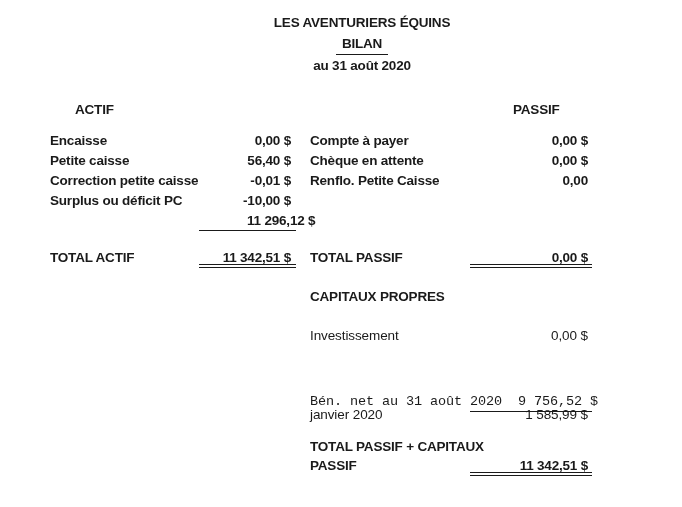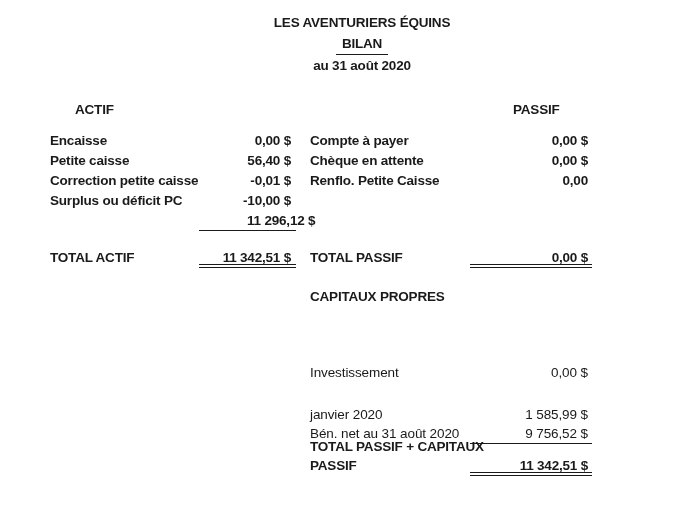--- a/index.html
+++ b/index.html
@@ -72,32 +72,32 @@
     <span class="label">Renflo. Petite Caisse</span>
     <span class="value">0,00</span>
   </div>
   <div class="row right-row uu" style="top:248px;">
     <span class="label">TOTAL PASSIF</span>
     <span class="value">0,00 $</span>
   </div>
 
   <div class="hdr" style="left:310px;top:287px;">CAPITAUX PROPRES</div>
 
-  <div class="row right-row regular" style="top:326px;margin-top:37px;">
+  <div class="row right-row regular" style="top:326px;">
     <span class="label">Investissement</span>
     <span class="value">0,00 $</span>
   </div>
   <div class="row right-row regular" style="top:346px;">
     <span class="value"></span>
   </div>
   <div class="row right-row regular" style="top:365px;margin-top:40px;">
     <span class="label">janvier 2020</span>
     <span class="value">1 585,99 $</span>
   </div>
-  <div class="row right-row regular u" style="top:424px;">
+  <div class="row right-row regular u" style="top:392px;font-family:Liberation Mono, monospace;">
     <span class="label">Bén. net au 31 août 2020</span>
     <span class="value">9 756,52 $</span>
   </div>
 
   <div class="row right-row" style="top:437px;">
     <span class="label">TOTAL PASSIF + CAPITAUX</span>
   </div>
   <div class="row right-row uu" style="top:456px;">
     <span class="label">PASSIF</span>
     <span class="value">11 342,51 $</span>

